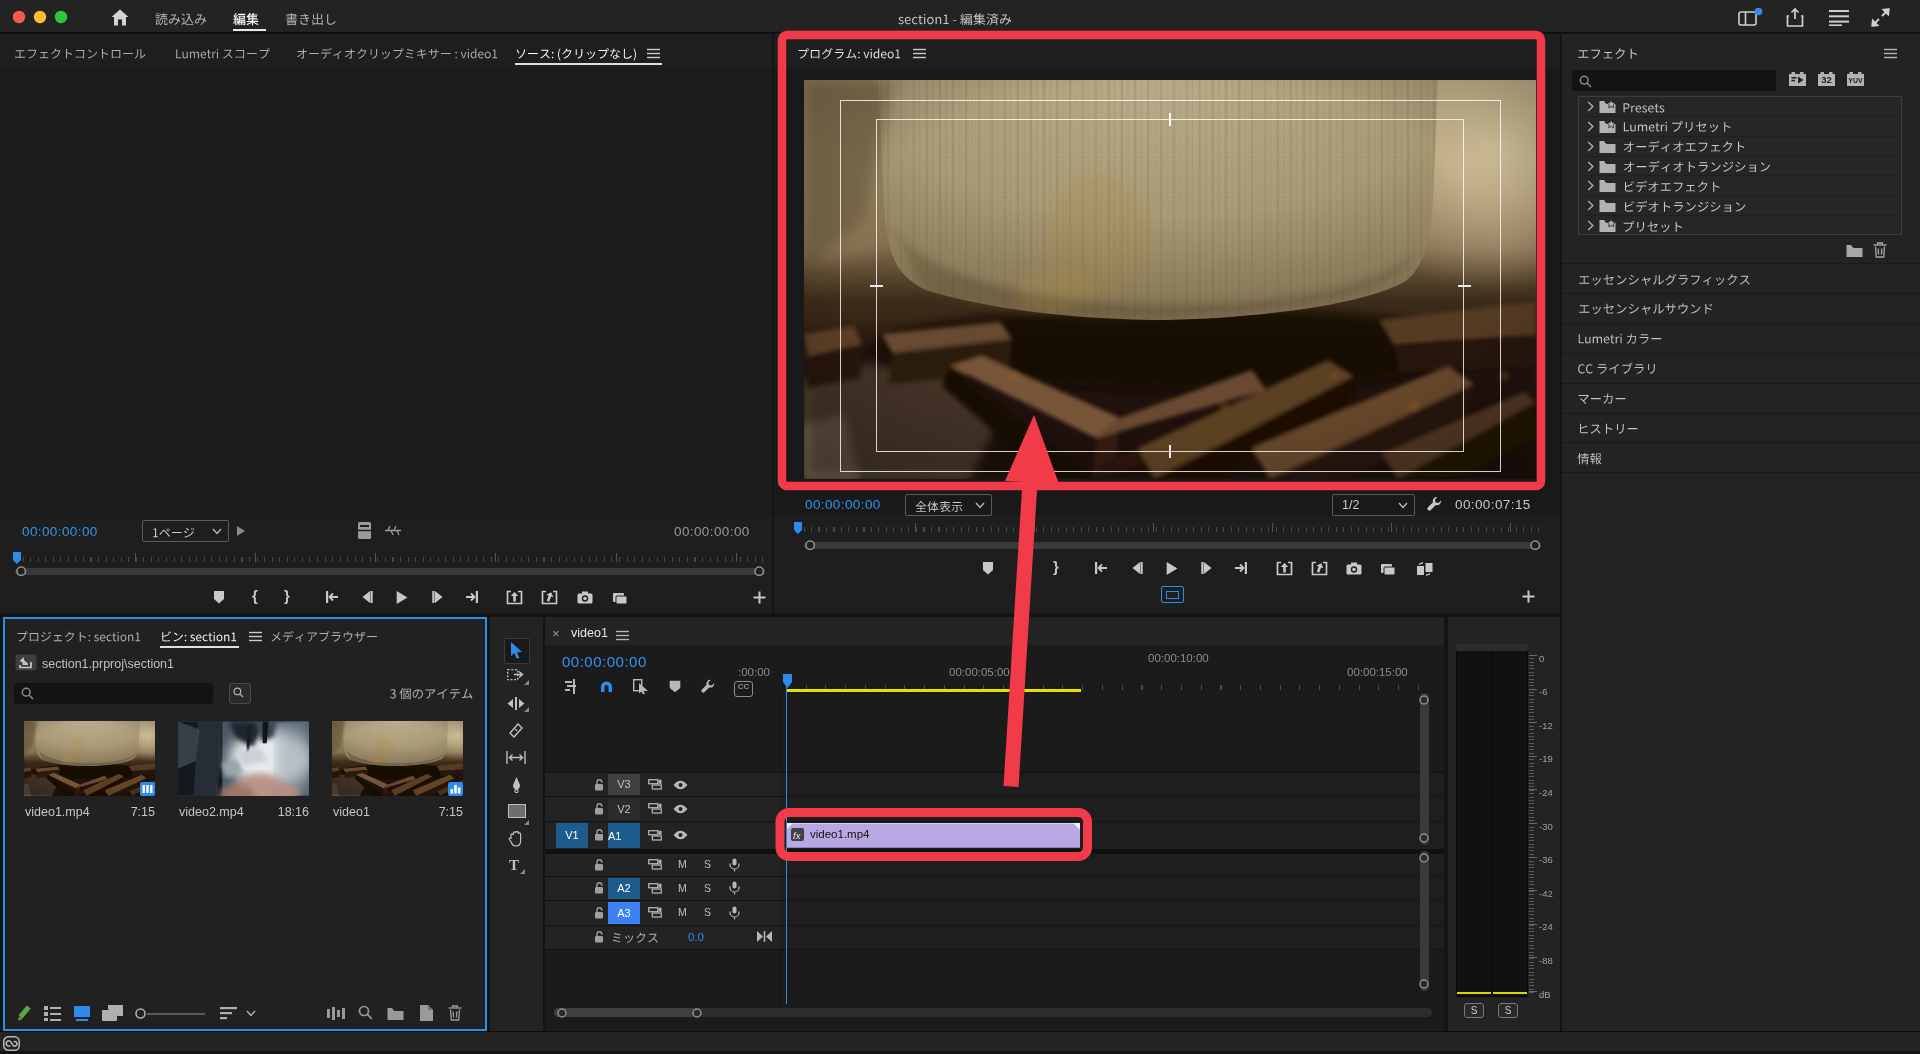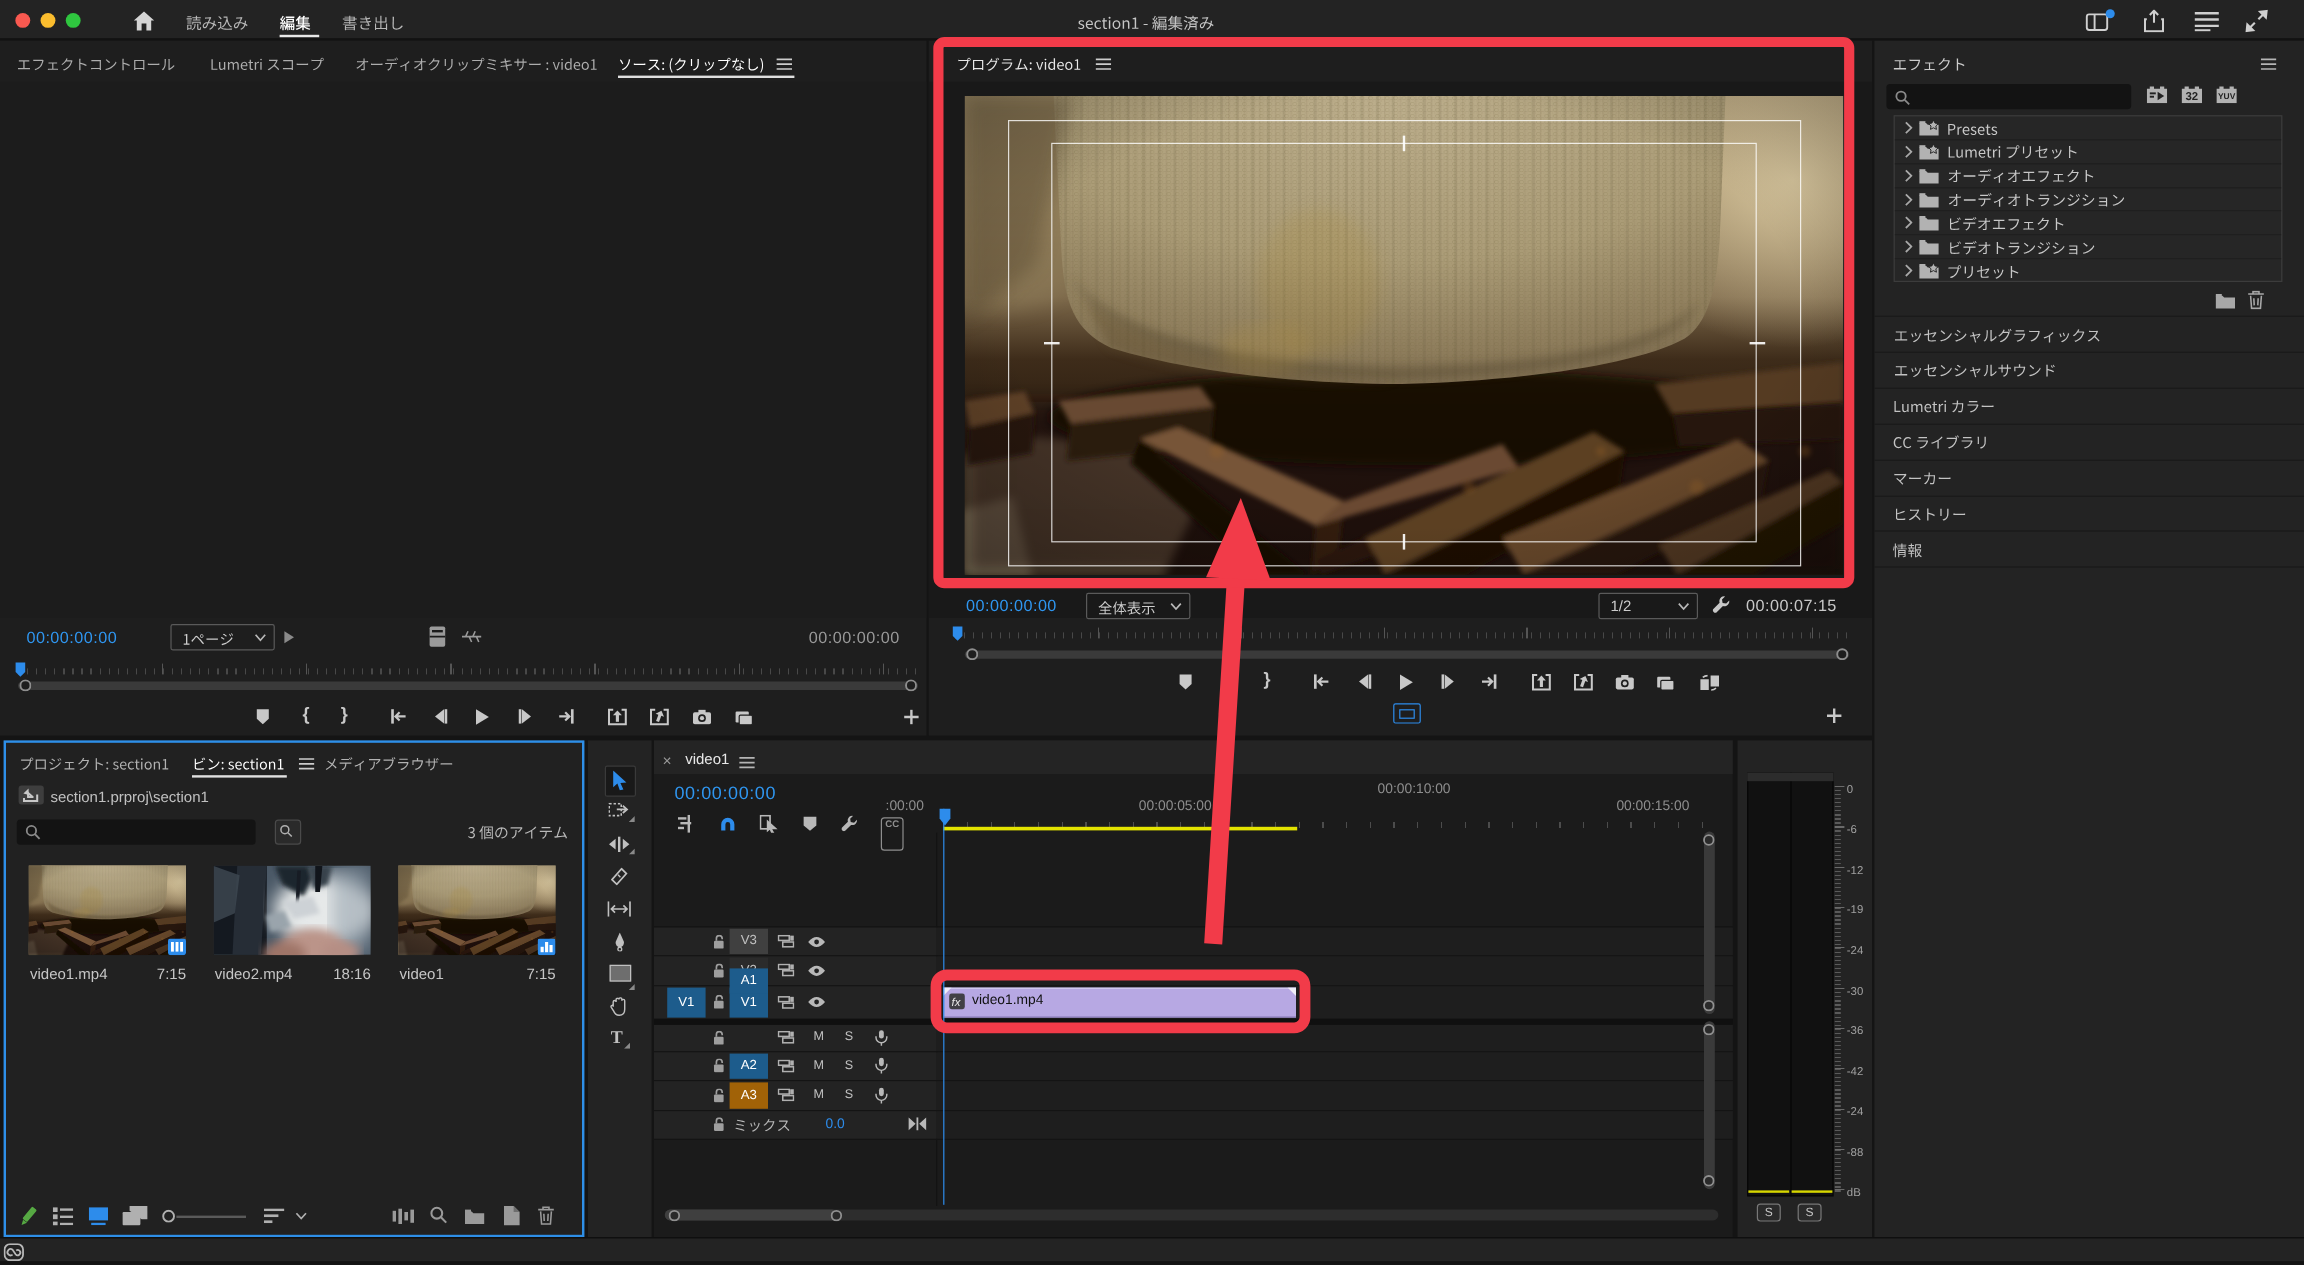--- a/index.html
+++ b/index.html
@@ -816,21 +816,21 @@
 <svg class="p" style="left:633px;top:679px" width="16" height="15" viewBox="0 0 16 15">
     <rect x="0.7" y="0.7" width="8" height="11" fill="none" stroke="#b8b8b8" stroke-width="1.4"></rect>
     <path d="M6 4 L15 12 L10.5 12 L12.5 15.5 L10 16 L8.5 12.5 L6 14.5Z" fill="#b8b8b8"></path>
   </svg>
 <svg class="p" style="left:669px;top:680px" width="12" height="13" viewBox="0 0 12 13">
     <path d="M0.7 0.7 H11.3 V8 L6 12.3 L0.7 8Z" fill="#b8b8b8"></path>
   </svg>
 <svg class="p" style="left:701px;top:679px" width="14" height="14" viewBox="0 0 15 15">
     <path d="M10.5 1 A4 4 0 0 0 6 6.2 L1 11.2 A1.8 1.8 0 0 0 3.8 14 L8.8 9 A4 4 0 0 0 14 4.5 L11.5 7 L8.5 6.5 L8 3.5Z" fill="#b8b8b8"></path>
   </svg>
-<div class="p" style="left:734px;top:681px;width:19px;height:28px;border:1.5px solid #8e8e8e;border-radius:3px;font:bold 8px 'Liberation Sans';color:#8e8e8e;text-align:center;line-height:10px">CC</div>
+<div class="p" style="left:734px;top:681px;width:19px;height:16px;border:1.5px solid #8e8e8e;border-radius:3px;font:bold 8px 'Liberation Sans';color:#8e8e8e;text-align:center;line-height:10px">CC</div>
 <div style="position:absolute;left:738px;top:666px;font:11.5px 'Liberation Sans',sans-serif;color:#8e8e8e;letter-spacing:0.0px;white-space:nowrap">:00:00</div>
 <div style="position:absolute;left:949px;top:666px;font:11.5px 'Liberation Sans',sans-serif;color:#8e8e8e;letter-spacing:0.0px;white-space:nowrap">00:00:05:00</div>
 <div style="position:absolute;left:1148px;top:652px;font:11.5px 'Liberation Sans',sans-serif;color:#8e8e8e;letter-spacing:0.0px;white-space:nowrap">00:00:10:00</div>
 <div style="position:absolute;left:1347px;top:666px;font:11.5px 'Liberation Sans',sans-serif;color:#8e8e8e;letter-spacing:0.0px;white-space:nowrap">00:00:15:00</div>
 <div class="p" style="left:786px;top:685px;width:650px;height:5px;background:repeating-linear-gradient(90deg,#4c4c4c 0,#4c4c4c 1px,transparent 1px,transparent 19.75px)"></div>
 <div style="position:absolute;left:786px;top:689px;width:295px;height:2.5px;background:#e3e300"></div>
 <div style="position:absolute;left:545px;top:772px;width:899px;height:1px;background:#111111"></div>
 <div style="position:absolute;left:780px;top:694px;width:1px;height:311px;background:#131313"></div>
 <div style="position:absolute;left:545px;top:773px;width:235px;height:23px;background:#232323"></div>
 <div style="position:absolute;left:780px;top:773px;width:664px;height:23px;background:#1e1e1e"></div>
@@ -889,21 +889,21 @@
     <path d="M0.5 5 Q7.5 -3.5 14.5 5 Q7.5 13.5 0.5 5Z" fill="#b8b8b8"></path>
     <circle cx="7.5" cy="5" r="2" fill="#212121"></circle>
   </svg>
 <div style="position:absolute;left:545px;top:853.5px;width:235px;height:22.5px;background:#232323"></div>
 <div style="position:absolute;left:780px;top:853.5px;width:664px;height:22.5px;background:#1e1e1e"></div>
 <div style="position:absolute;left:545px;top:876px;width:899px;height:0.8px;background:#141414"></div>
 <svg class="p" style="left:594px;top:858.75px" width="11" height="12" viewBox="0 0 11 12">
     <rect x="1" y="5" width="8" height="6.5" rx="1" fill="#9e9e9e"></rect>
     <path d="M3 5V3.2A2.4 2.4 0 0 1 7.8 3V3.8" fill="none" stroke="#9e9e9e" stroke-width="1.4"></path>
   </svg>
-<div class="p" style="left:608px;top:807px;width:32px;height:20.5px;background:#1d5c8c;font:11px 'Liberation Sans';color:#ffffff;text-align:center;line-height:20.5px">A1</div>
+<div class="p" style="left:608px;top:826px;width:32px;height:20.5px;background:#1d5c8c;font:11px 'Liberation Sans';color:#ffffff;line-height:20.5px">A1</div>
 <svg class="p" style="left:648px;top:859.25px" width="14" height="11" viewBox="0 0 14 11">
     <g fill="none" stroke="#b0b0b0" stroke-width="1.3">
       <rect x="0.7" y="0.7" width="9" height="4"></rect>
       <rect x="4.3" y="6" width="9" height="4"></rect>
     </g>
     <rect x="10.5" y="0.7" width="3" height="4.2" fill="#b0b0b0"></rect>
   </svg>
 <div style="position:absolute;left:678px;top:858.25px;font:10.5px 'Liberation Sans',sans-serif;color:#c0c0c0;letter-spacing:0.0px;white-space:nowrap">M</div>
 <div style="position:absolute;left:704px;top:858.25px;font:10.5px 'Liberation Sans',sans-serif;color:#c0c0c0;letter-spacing:0.0px;white-space:nowrap">S</div>
 <svg class="p" style="left:729px;top:857.75px" width="11" height="14" viewBox="0 0 11 14">
@@ -933,21 +933,21 @@
     <path d="M1 5.5V6.5A4.5 4.5 0 0 0 10 6.5V5.5" fill="none" stroke="#b8b8b8" stroke-width="1.2"></path>
     <line x1="5.5" y1="11" x2="5.5" y2="13.5" stroke="#b8b8b8" stroke-width="1.2"></line>
   </svg>
 <div style="position:absolute;left:545px;top:900.5px;width:235px;height:24.5px;background:#232323"></div>
 <div style="position:absolute;left:780px;top:900.5px;width:664px;height:24.5px;background:#1e1e1e"></div>
 <div style="position:absolute;left:545px;top:925px;width:899px;height:0.8px;background:#141414"></div>
 <svg class="p" style="left:594px;top:906.75px" width="11" height="12" viewBox="0 0 11 12">
     <rect x="1" y="5" width="8" height="6.5" rx="1" fill="#9e9e9e"></rect>
     <path d="M3 5V3.2A2.4 2.4 0 0 1 7.8 3V3.8" fill="none" stroke="#9e9e9e" stroke-width="1.4"></path>
   </svg>
-<div class="p" style="left:608px;top:901.5px;width:32px;height:22.5px;background:#a16207;font:11px 'Liberation Sans';color:#ffffff;text-align:center;line-height:22.5px">A3</div>
+<div class="p" style="left:608px;top:901.5px;width:32px;height:22.5px;background:#3b82f6;font:11px 'Liberation Sans';color:#ffffff;text-align:center;line-height:22.5px">A3</div>
 <svg class="p" style="left:648px;top:907.25px" width="14" height="11" viewBox="0 0 14 11">
     <g fill="none" stroke="#b0b0b0" stroke-width="1.3">
       <rect x="0.7" y="0.7" width="9" height="4"></rect>
       <rect x="4.3" y="6" width="9" height="4"></rect>
     </g>
     <rect x="10.5" y="0.7" width="3" height="4.2" fill="#b0b0b0"></rect>
   </svg>
 <div style="position:absolute;left:678px;top:906.25px;font:10.5px 'Liberation Sans',sans-serif;color:#c0c0c0;letter-spacing:0.0px;white-space:nowrap">M</div>
 <div style="position:absolute;left:704px;top:906.25px;font:10.5px 'Liberation Sans',sans-serif;color:#c0c0c0;letter-spacing:0.0px;white-space:nowrap">S</div>
 <svg class="p" style="left:729px;top:905.75px" width="11" height="14" viewBox="0 0 11 14">

